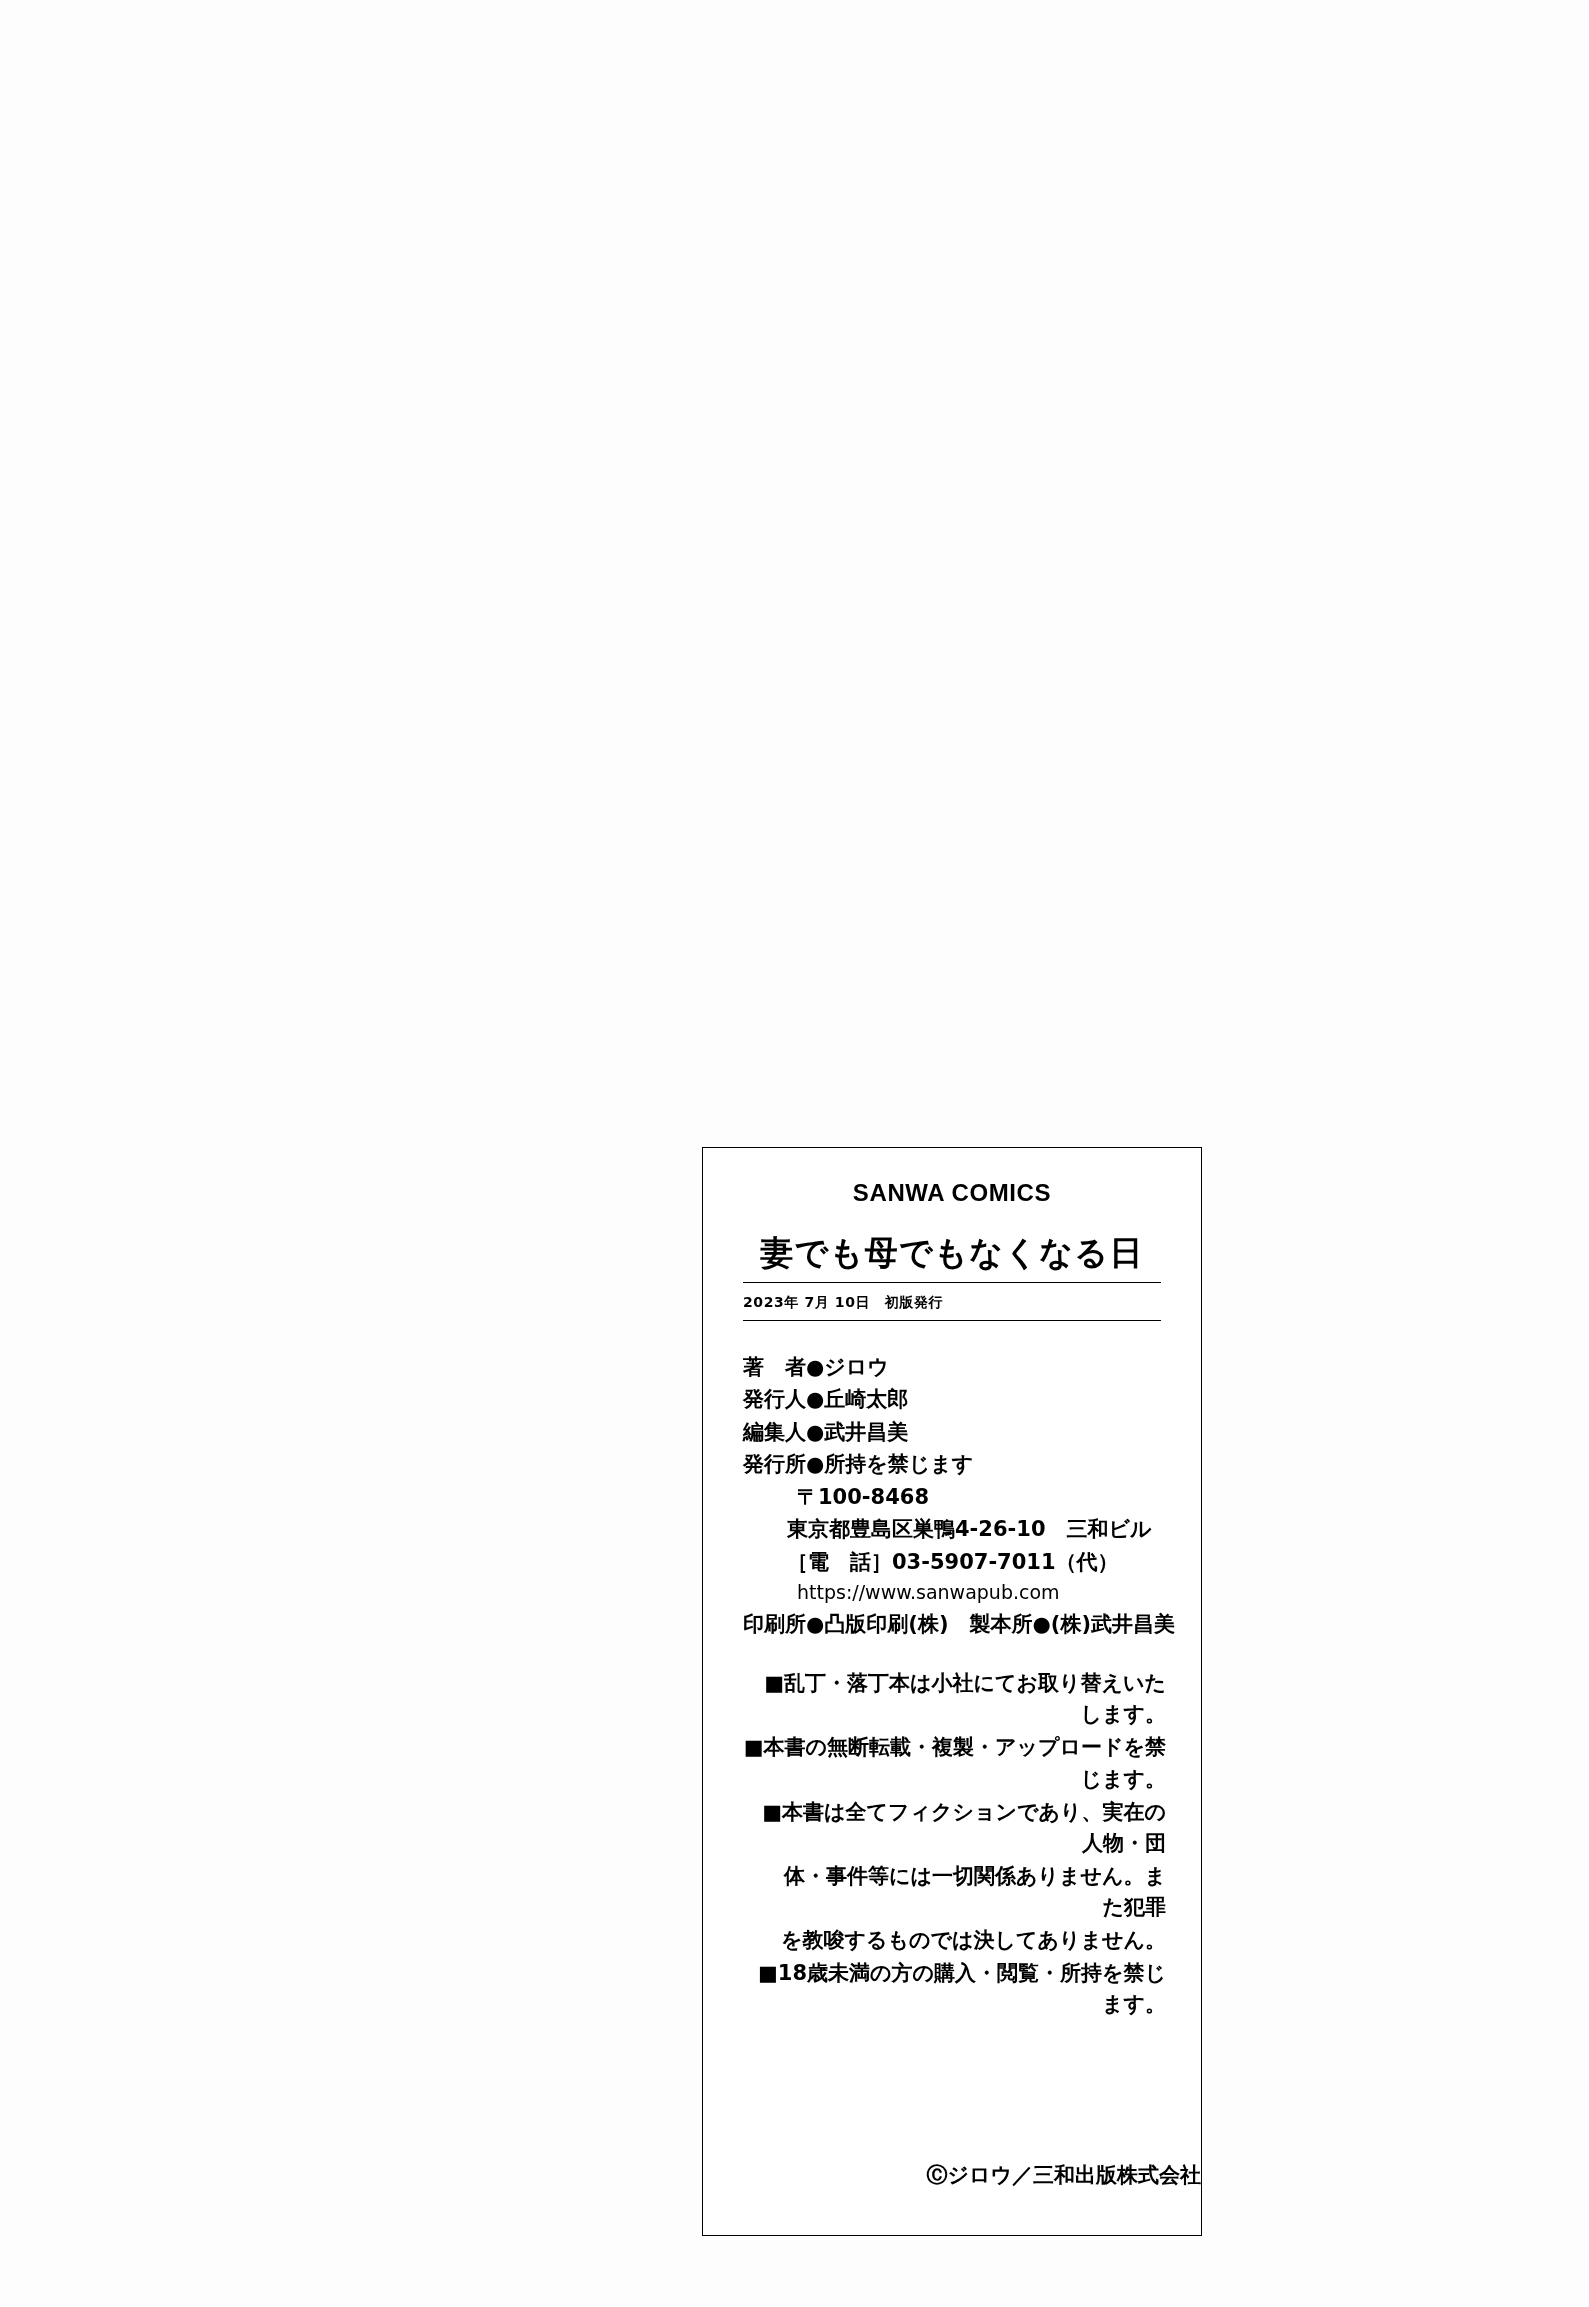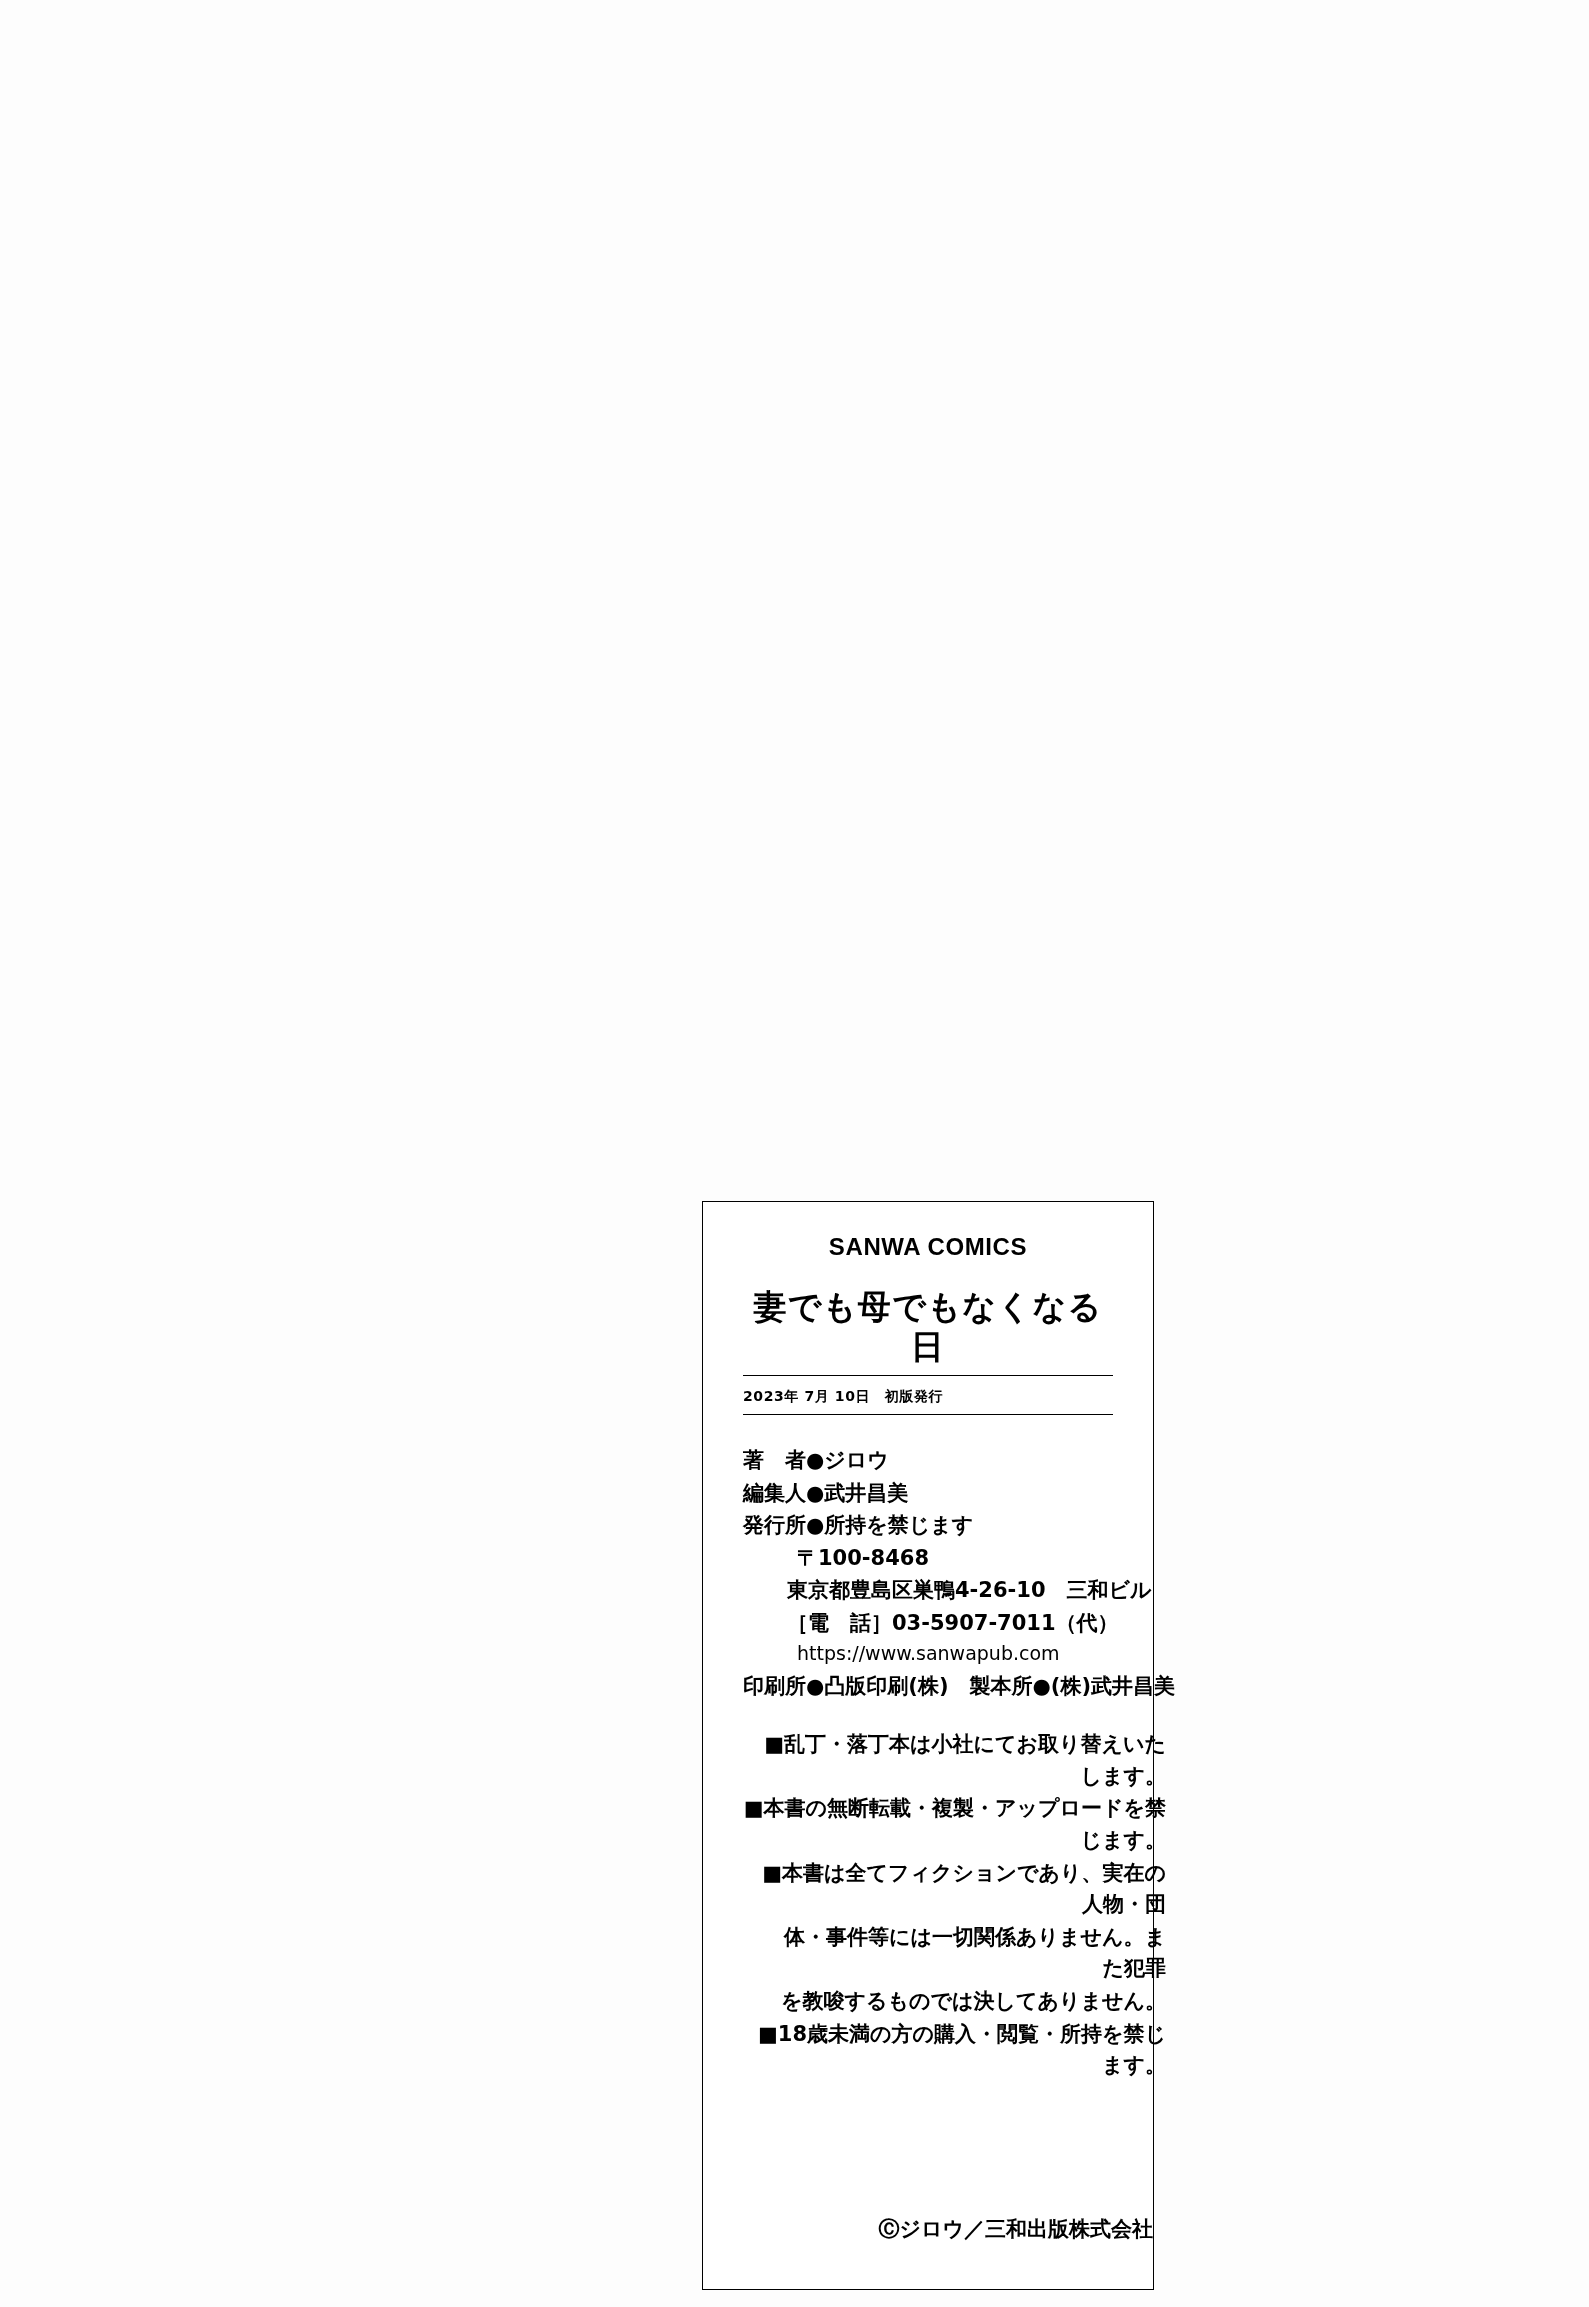--- a/index.html
+++ b/index.html
@@ -19,22 +19,22 @@
   
   .page {
     position: absolute;
     inset: 0;
     background: #fdfdfd;
   }
 
   .colophon-box {
     position: absolute;
     left: 702px;
-    top: 1201px;
-    width: 452px;
+    top: 1147px;
+    width: 500px;
     height: 1089px;
     border: 1.9px solid #000;
     background: #ffffff;
     box-sizing: border-box;
     padding: 0;
   }
 
   .imprint {
     text-align: center;
     font-weight: bold;
@@ -129,20 +129,21 @@
 
     <div class="title-wrap">
       <div class="title">妻でも母でもなくなる日</div>
       <div class="rule"></div>
     </div>
 
     <div class="pubdate">2023年 7月 10日　初版発行</div>
 
     <div class="credits">
       <div class="line">著　者●ジロウ</div>
+      <div class="line">発行人●丘崎太郎</div>
       <div class="line">編集人●武井昌美</div>
       <div class="line">発行所●所持を禁じます</div>
       <div class="line indent-1">〒100-8468</div>
       <div class="line indent-2">東京都豊島区巣鴨4-26-10　三和ビル</div>
       <div class="line indent-2">［電　話］03-5907-7011（代）</div>
       <div class="line url-line">https://www.sanwapub.com</div>
     </div>
 
     <div class="printer">印刷所●凸版印刷(株)　製本所●(株)武井昌美</div>
 

